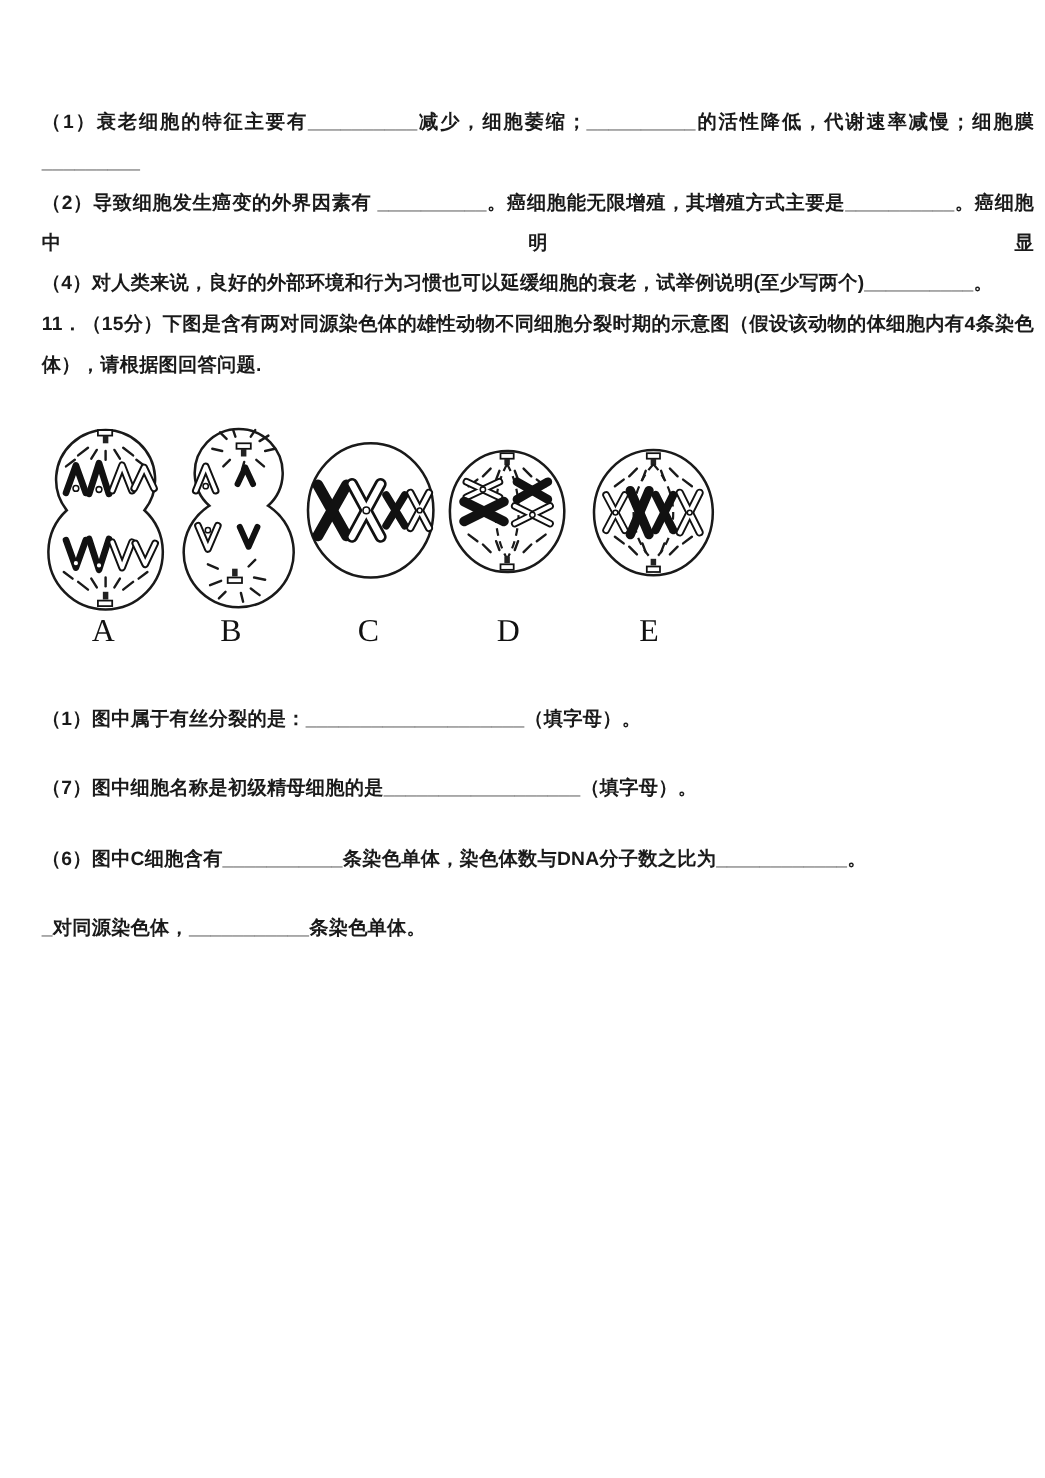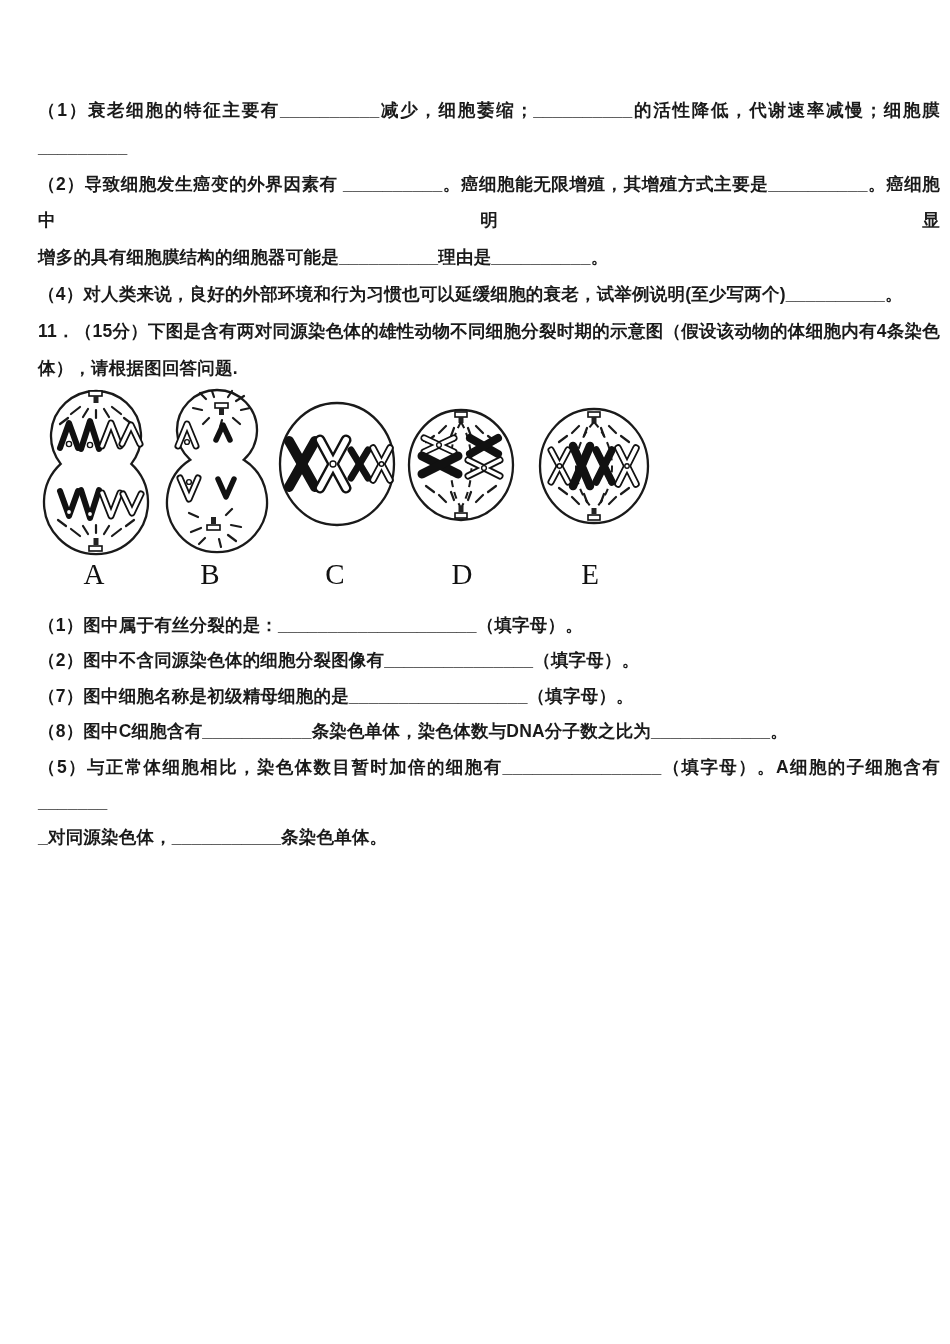--- a/index.html
+++ b/index.html
@@ -8,21 +8,21 @@
     position:relative; width:950px; height:1076px; background:#ffffff;
     font-family:"Liberation Sans","DejaVu Sans",sans-serif;
     color:#1a1a1a; overflow:hidden;
   }
   .textblock { position:absolute; left:38px; right:10px; }
   .tline {
     font-size:17.5px; font-weight:700; line-height:36.8px;
     white-space:nowrap; letter-spacing:0.2px; color:#1a1a1a;
   }
   .tline.jlast { white-space:normal; text-align:justify; text-align-last:justify; }
-  .qblock .tline { line-height:35.4px; }
+  .qblock .tline { line-height:35.4px;margin-top:28px; }
   .figure { position:absolute; left:0; top:386px; width:950px; height:212px; }
   .cellsvg { position:absolute; }
   .cell-label {
     position:absolute; top:172px; width:44px; text-align:center;
     font-family:"Liberation Serif","DejaVu Serif",serif;
     font-size:29px; font-weight:400; color:#111;
   }
   svg .ln { stroke:#1a1a1a; fill:none; }
   svg .outline { stroke:#1a1a1a; fill:#ffffff; stroke-width:2.3; }
   svg .dash { stroke:#1a1a1a; stroke-width:2.2; stroke-linecap:round; }
@@ -34,21 +34,20 @@
   svg .centriole-b { fill:#222; stroke:none; }
 </style>
 </head>
 <body>
 
 <div class="page">
 
   <div class="textblock" style="top:92px;">
     <div class="tline jlast">（1）衰老细胞的特征主要有__________减少，细胞萎缩；__________的活性降低，代谢速率减慢；细胞膜_________</div>
     <div class="tline jlast">（2）导致细胞发生癌变的外界因素有 __________。癌细胞能无限增殖，其增殖方式主要是__________。癌细胞中明显</div>
-    <div class="tline">增多的具有细胞膜结构的细胞器可能是__________理由是__________。</div>
     <div class="tline">（4）对人类来说，良好的外部环境和行为习惯也可以延缓细胞的衰老，试举例说明(至少写两个)__________。</div>
     <div class="tline jlast">11．（15分）下图是含有两对同源染色体的雄性动物不同细胞分裂时期的示意图（假设该动物的体细胞内有4条染色</div>
     <div class="tline">体），请根据图回答问题.</div>
   </div>
 
   <div class="figure">
 
     <svg class="cellsvg" style="left:33px; top:0px;" width="130" height="172" viewBox="0 0 130 172">
       <path class="outline" d="M27.7,77.9 A45,45 0 1 1 98.3,77.9 A52,52 0 1 1 27.7,77.9 Z"></path>
       <g>
@@ -253,20 +252,18 @@
 
     <div class="cell-label" style="left:72px;">A</div>
     <div class="cell-label" style="left:188px;">B</div>
     <div class="cell-label" style="left:313px;">C</div>
     <div class="cell-label" style="left:440px;">D</div>
     <div class="cell-label" style="left:568px;">E</div>
   </div>
 
   <div class="textblock qblock" style="top:608px;">
     <div class="tline">（1）图中属于有丝分裂的是：____________________（填字母）。</div>
-    <div class="tline">（2）图中不含同源染色体的细胞分裂图像有_______________（填字母）。</div>
     <div class="tline">（7）图中细胞名称是初级精母细胞的是__________________（填字母）。</div>
-    <div class="tline">（8）图中C细胞含有___________条染色单体，染色体数与DNA分子数之比为____________。</div>
-    <div class="tline jlast">（5）与正常体细胞相比，染色体数目暂时加倍的细胞有________________（填字母）。A细胞的子细胞含有_______</div>
+    <div class="tline">（6）图中C细胞含有___________条染色单体，染色体数与DNA分子数之比为____________。</div>
     <div class="tline">_对同源染色体，___________条染色单体。</div>
   </div>
 
 </div>
 
 </body></html>

